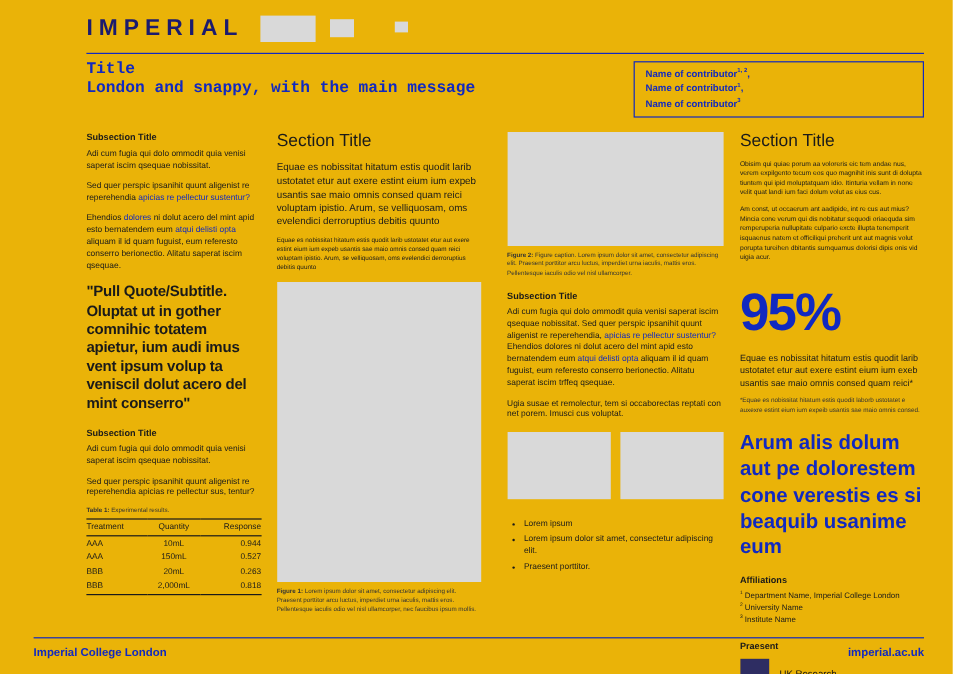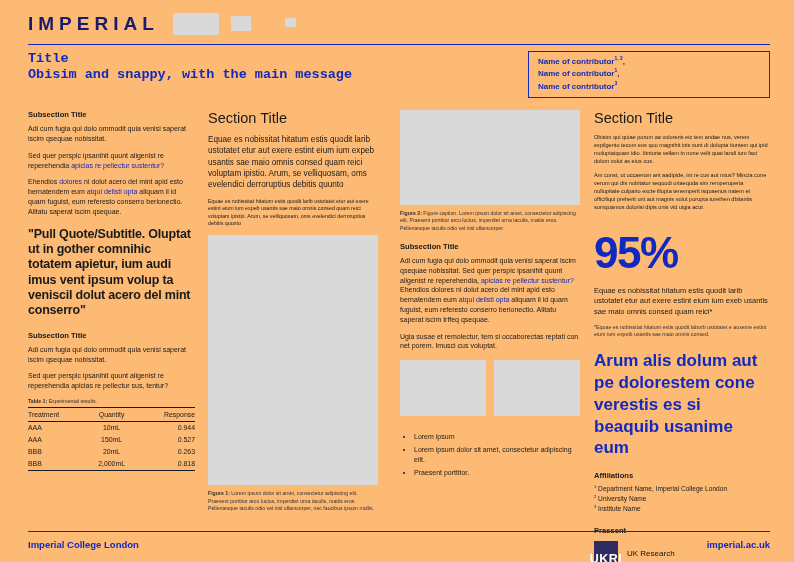--- a/index.html
+++ b/index.html
@@ -3,21 +3,21 @@
 <meta charset="utf-8">
 <style>
   :root{
     --navy:#1b1b6e;
     --blue:#1129c0;
     --gray:#d9d9d9;
     --ukri:#2e2d62;
   }
   *{margin:0;padding:0;box-sizing:border-box;}
   body{width:794px;height:562px;background:#ffffff;font-family:"Liberation Sans",sans-serif;color:#1a1a1a;}
-  .page{position:relative;width:794px;height:562px;overflow:hidden;background:#fdba74;}
+  .page{position:relative;width:794px;height:562px;overflow:hidden;background:#eab308;padding-left:44px;}
 
   
   .header{display:flex;align-items:flex-start;padding:12px 24px 0 28px;}
   .logo{font-size:19px;font-weight:700;letter-spacing:5px;color:var(--navy);line-height:24px;}
   .ph{background:var(--gray);}
   .ph-a{width:46px;height:22px;margin:1px 0 0 14px;}
   .ph-b{width:20px;height:15px;margin:4px 0 0 12px;}
   .ph-c{width:11px;height:9px;margin:6px 0 0 34px;}
 
   
@@ -81,21 +81,21 @@
   <div class="header">
     <div class="logo">IMPERIAL</div>
     <div class="ph ph-a"></div>
     <div class="ph ph-b"></div>
     <div class="ph ph-c"></div>
   </div>
 
   <div class="masthead">
     <div>
       <div class="poster-title">Title</div>
-      <div class="poster-subtitle">Obisim and snappy, with the main message</div>
+      <div class="poster-subtitle">London and snappy, with the main message</div>
     </div>
     <div class="contributors">
       <div><span>Name of contributor</span><sup>1, 2</sup><span>,</span></div>
       <div><span>Name of contributor</span><sup>1</sup><span>,</span></div>
       <div><span>Name of contributor</span><sup>3</sup><span></span></div>
     </div>
   </div>
 
   <div class="columns">
 

